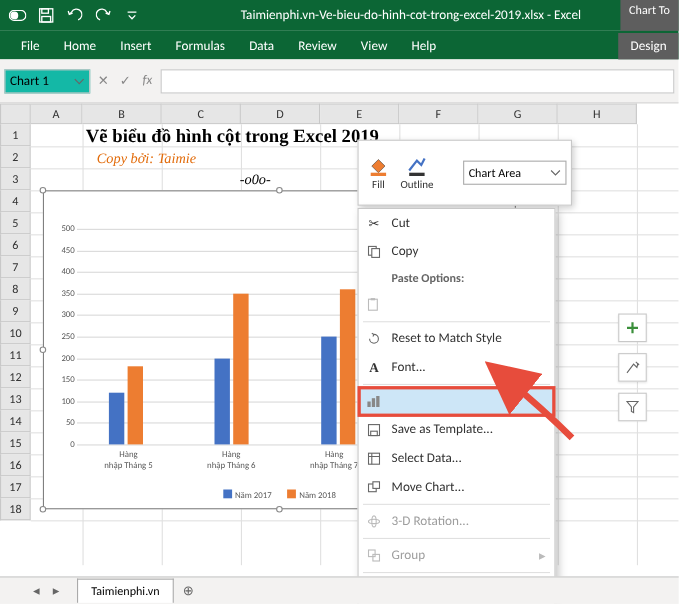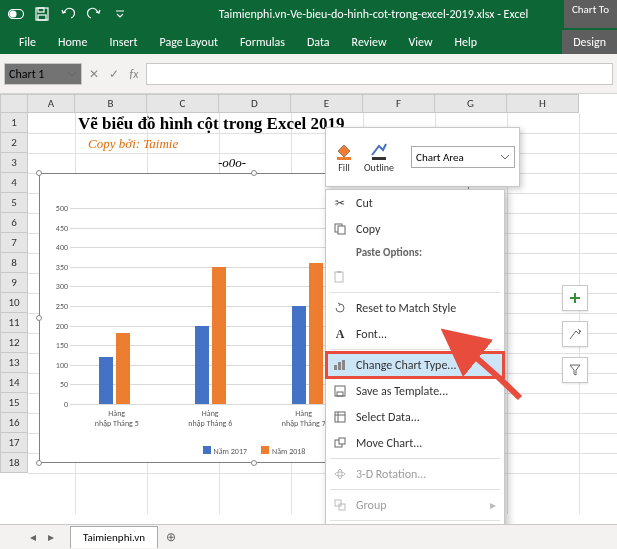--- a/index.html
+++ b/index.html
@@ -9,21 +9,21 @@
   .titlebar .qat-btn { width: 20px; height: 20px; display: flex; align-items: center; justify-content: center; cursor: pointer; }
   .titlebar svg { stroke: #fff; fill: none; stroke-width: 1.2; }
   .titlebar .filename { flex: 1; text-align: center; font-size: 12px; }
   .chart-tools { position: absolute; right: 0; top: 0; height: 28px; background: #5e5e5e; color: #fff; font-size: 11px; padding: 3px 8px 0; }
   
   .ribbon-tabs { height: 26px; background: #0c6635; display: flex; align-items: flex-end; padding-left: 8px; gap: 0; color: #fff; font-size: 12px; }
   .ribbon-tabs .tab { padding: 5px 11px; cursor: pointer; }
   .ribbon-tabs .tab.design { margin-left: auto; background: #5e5e5e; color: #fff; }
   
   .fxbar { height: 40px; border-bottom: 1px solid #d4d4d4; display: flex; align-items: center; padding: 0 4px; gap: 4px; background: #f3f2f1; }
-  .namebox { width: 78px; height: 22px; border: 1px solid #c8c8c8; background: #737373; padding: 0 4px; display: flex; align-items: center; justify-content: space-between; }
+  .namebox { width: 78px; height: 22px; border: 1px solid #c8c8c8; background: #14b8a6; padding: 0 4px; display: flex; align-items: center; justify-content: space-between; }
   .namebox .chev { width: 10px; height: 10px; }
   .fxicons { display: flex; gap: 4px; color: #888; }
   .fxicons span { width: 16px; text-align: center; }
   .fxin { flex: 1; height: 22px; border: 1px solid #c8c8c8; background: #fff; }
   
   .grid-wrap { position: relative; height: 420px; overflow: hidden; }
   .corner { position: absolute; left: 0; top: 0; width: 28px; height: 19px; background: #e6e6e6; border: 1px solid #c8c8c8; }
   .colheads { position: absolute; left: 28px; top: 0; display: flex; }
   .colhead { height: 19px; background: #e6e6e6; border: 1px solid #c8c8c8; border-left: none; display: flex; align-items: center; justify-content: center; font-size: 11px; color: #333; }
   .rowheads { position: absolute; left: 0; top: 19px; }
@@ -47,21 +47,21 @@
   .bar { width: 14px; }
   .bar.blue { background: #4472c4; }
   .bar.orange { background: #ed7d31; }
   .xlabels { position: absolute; left: 30px; right: 24px; bottom: 34px; font-size: 8px; color: #595959; display:flex; }
   .xlabels div { flex:1; text-align: center; line-height: 10px; }
   .legend { position: absolute; bottom: 6px; left: 0; right: 0; display: flex; justify-content: center; gap: 14px; font-size: 8px; color: #595959; margin-top: 24px; }
   .legend .sw { display:inline-block; width:8px; height:8px; margin-right:3px; }
   
   .minitool { position: absolute; left: 325px; top: 127px; width: 195px; height: 60px; background: #fff; border: 1px solid #c8c8c8; box-shadow: 2px 2px 6px rgba(0,0,0,.2); display: flex; align-items: center; padding: 4px; gap: 2px; }
   .minitool .btn { display:flex; flex-direction:column; align-items:center; font-size:10px; color:#333; padding:2px 4px; cursor:pointer; }
-  .minitool .fieldbox { flex:1; height:22px; border:1px solid #aaa; display:flex; align-items:center; justify-content:space-between; padding:0 4px; font-size:11px; margin-left:11px; }
+  .minitool .fieldbox { flex:1; height:22px; border:1px solid #aaa; display:flex; align-items:center; justify-content:space-between; padding:0 4px; font-size:11px; margin-left:21px; }
   
   .context { position: absolute; left: 325px; top: 189px; width: 180px; background: #fff; border: 1px solid #c8c8c8; box-shadow: 3px 3px 8px rgba(0,0,0,.25); font-size: 12px; color: #333; }
   .context .item { display: flex; align-items: center; height: 26px; padding: 0 8px 0 30px; position: relative; cursor: pointer; }
   .context .item.disabled { color: #9e9e9e; }
   .context .item .ic { position: absolute; left: 6px; width: 16px; height: 16px; display:flex; align-items:center; justify-content:center; }
   .context .item.highlight { outline: 3px solid #e74c3c; outline-offset: -2px; background: #cde6f7; }
   .context .sep { height: 1px; background: #e0e0e0; margin: 2px 4px; }
   .context .header { font-weight: bold; color: #666; padding: 4px 8px 0 30px; height: 22px; font-size:11px; }
   
   .sidebtns { position: absolute; right: 29px; top: 191px; display: flex; flex-direction: column; gap: 10px; }
@@ -109,21 +109,20 @@
       </svg>
     </div>
   <div class="filename">Taimienphi.vn-Ve-bieu-do-hinh-cot-trong-excel-2019.xlsx - Excel</div>
 </div>
 <div class="chart-tools">Chart To</div>
 
 <div class="ribbon-tabs">
   <div class="tab">File</div>
   <div class="tab">Home</div>
   <div class="tab">Insert</div>
-  <div class="tab">Page Layout</div>
   <div class="tab">Formulas</div>
   <div class="tab">Data</div>
   <div class="tab">Review</div>
   <div class="tab">View</div>
   <div class="tab">Help</div>
   <div class="tab design">Design</div>
 </div>
 
 <div class="fxbar">
   <div class="namebox">
@@ -353,21 +352,20 @@
     </div>
   <div class="sep"></div>
   <div class="item highlight">
       <span class="ic">
         <svg width="14" height="12" viewBox="0 0 14 12">
           <rect x="1" y="6" width="3" height="5" fill="#888"></rect>
           <rect x="5" y="3" width="3" height="8" fill="#888"></rect>
           <rect x="9" y="1" width="3" height="10" fill="#888"></rect>
         </svg>
       </span>
-      <span>Change Chart Type...</span>
     </div>
   <div class="item">
       <span class="ic">
         <svg width="12" height="12" viewBox="0 0 12 12">
           <rect x="1" y="1" width="10" height="10" fill="none" stroke="#666"></rect>
           <rect x="3" y="7" width="6" height="4" fill="none" stroke="#666"></rect>
         </svg>
       </span>
       <span>Save as Template...</span>
     </div>

